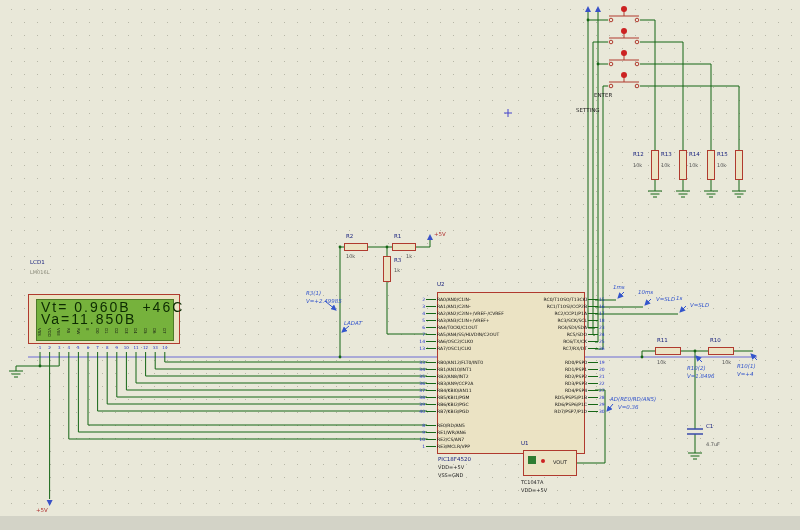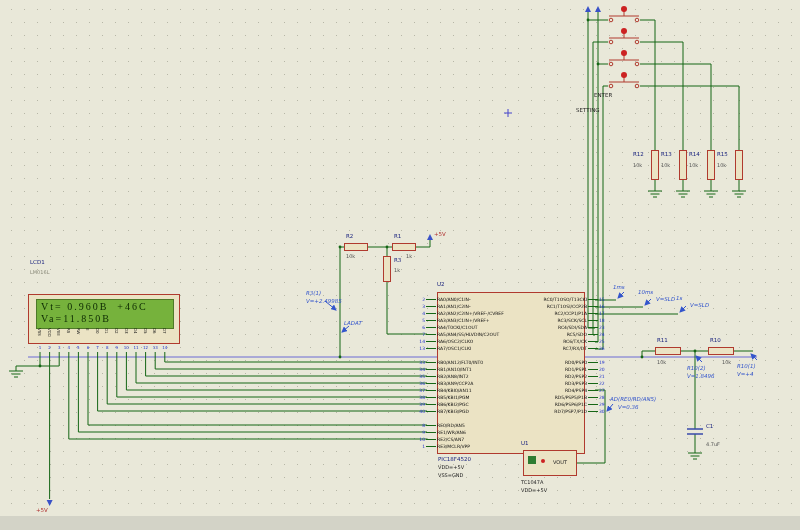--- a/index.html
+++ b/index.html
@@ -15,21 +15,21 @@
   .ref{position:absolute;color:var(--ref-text,#1a237e);font-size:5.5px;line-height:6px;white-space:nowrap;}
   .sub{position:absolute;color:#8a8a7a;font-size:5px;line-height:6px;white-space:nowrap;}
   .val{position:absolute;color:var(--value-text,#555);font-size:5px;line-height:6px;white-space:nowrap;}
   .blk{position:absolute;color:#222;font-size:5px;line-height:6px;white-space:nowrap;}
   .probe-name,.probe-val{position:absolute;color:var(--probe,#3355cc);font-style:italic;font-size:5.5px;line-height:6px;white-space:nowrap;}
   .pwr-label{position:absolute;color:var(--power-text,#b03030);font-size:5.5px;line-height:6px;white-space:nowrap;}
   .pin-row{position:absolute;left:0;height:7px;display:flex;align-items:center;width:100%;}
   .pnum{color:var(--pin-number,#2233cc);font-size:4.5px;line-height:5px;}
   .plabel{color:#111;font-size:4.5px;line-height:5px;white-space:nowrap;}
   .stub{height:1px;background:var(--wire,#156615);flex:0 0 10px;margin:0 1px;}
-  #lcd-screen{position:absolute;left:7px;top:4px;width:138px;height:30px;background:var(--lcd-screen,#76b23c);border:1px solid #4e7a28;box-sizing:border-box;color:var(--lcd-text,#0d2b02);font-family:Liberation Serif, serif;font-size:10px;line-height:12px;letter-spacing:2px;padding:1px 0 0 4px;white-space:pre;}
+  #lcd-screen{position:absolute;left:7px;top:4px;width:138px;height:42px;background:var(--lcd-screen,#76b23c);border:1px solid #4e7a28;box-sizing:border-box;color:var(--lcd-text,#0d2b02);font-family:Liberation Sans, sans-serif;font-size:14px;line-height:12px;letter-spacing:2px;padding:1px 0 0 4px;white-space:pre;}
   .w{stroke:var(--wire,#156615);fill:none;stroke-width:1;}
   .bw{stroke:var(--blue-wire,#6a6ad4);fill:none;stroke-width:1;}
   .gnd{stroke:var(--wire,#156615);fill:none;stroke-width:1;}
   .jdot{fill:var(--wire,#156615);}
   .parrow{fill:var(--power,#3a52c8);}
   .probe-line{stroke:var(--probe,#3355cc);fill:none;stroke-width:1;}
   .probe-head{fill:var(--probe,#3355cc);}
   .btn-outline{stroke:var(--component-border,#b03a2e);fill:none;stroke-width:1;}
   .btn-cap{fill:var(--button-cap,#cc2222);}
   .cap-plate{stroke:var(--cap-plate,#3949ab);stroke-width:1.5;fill:none;}

